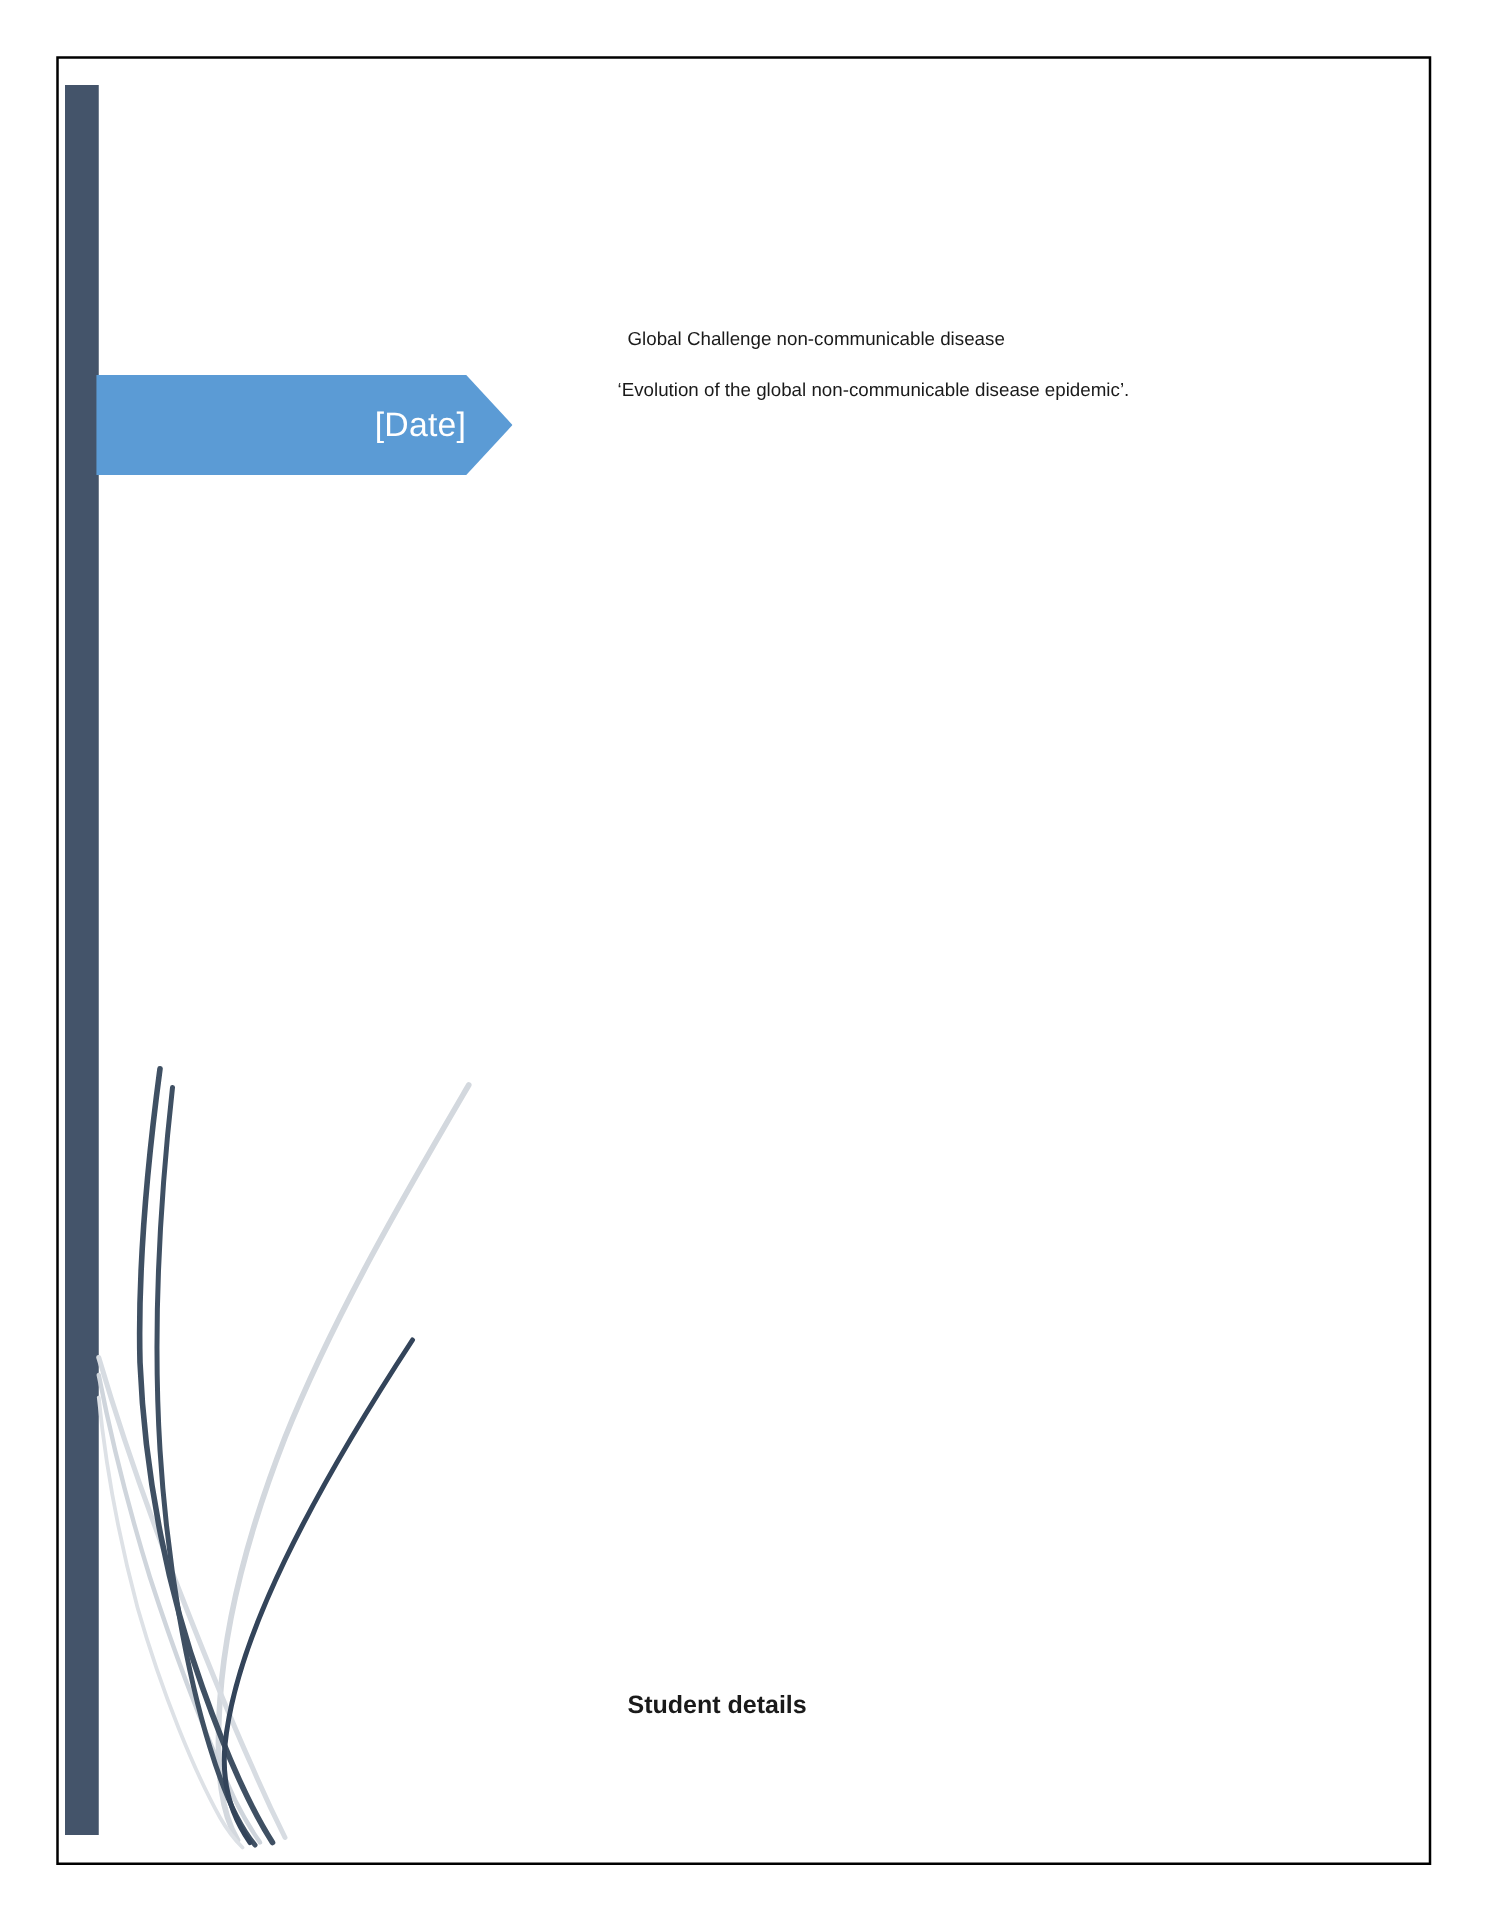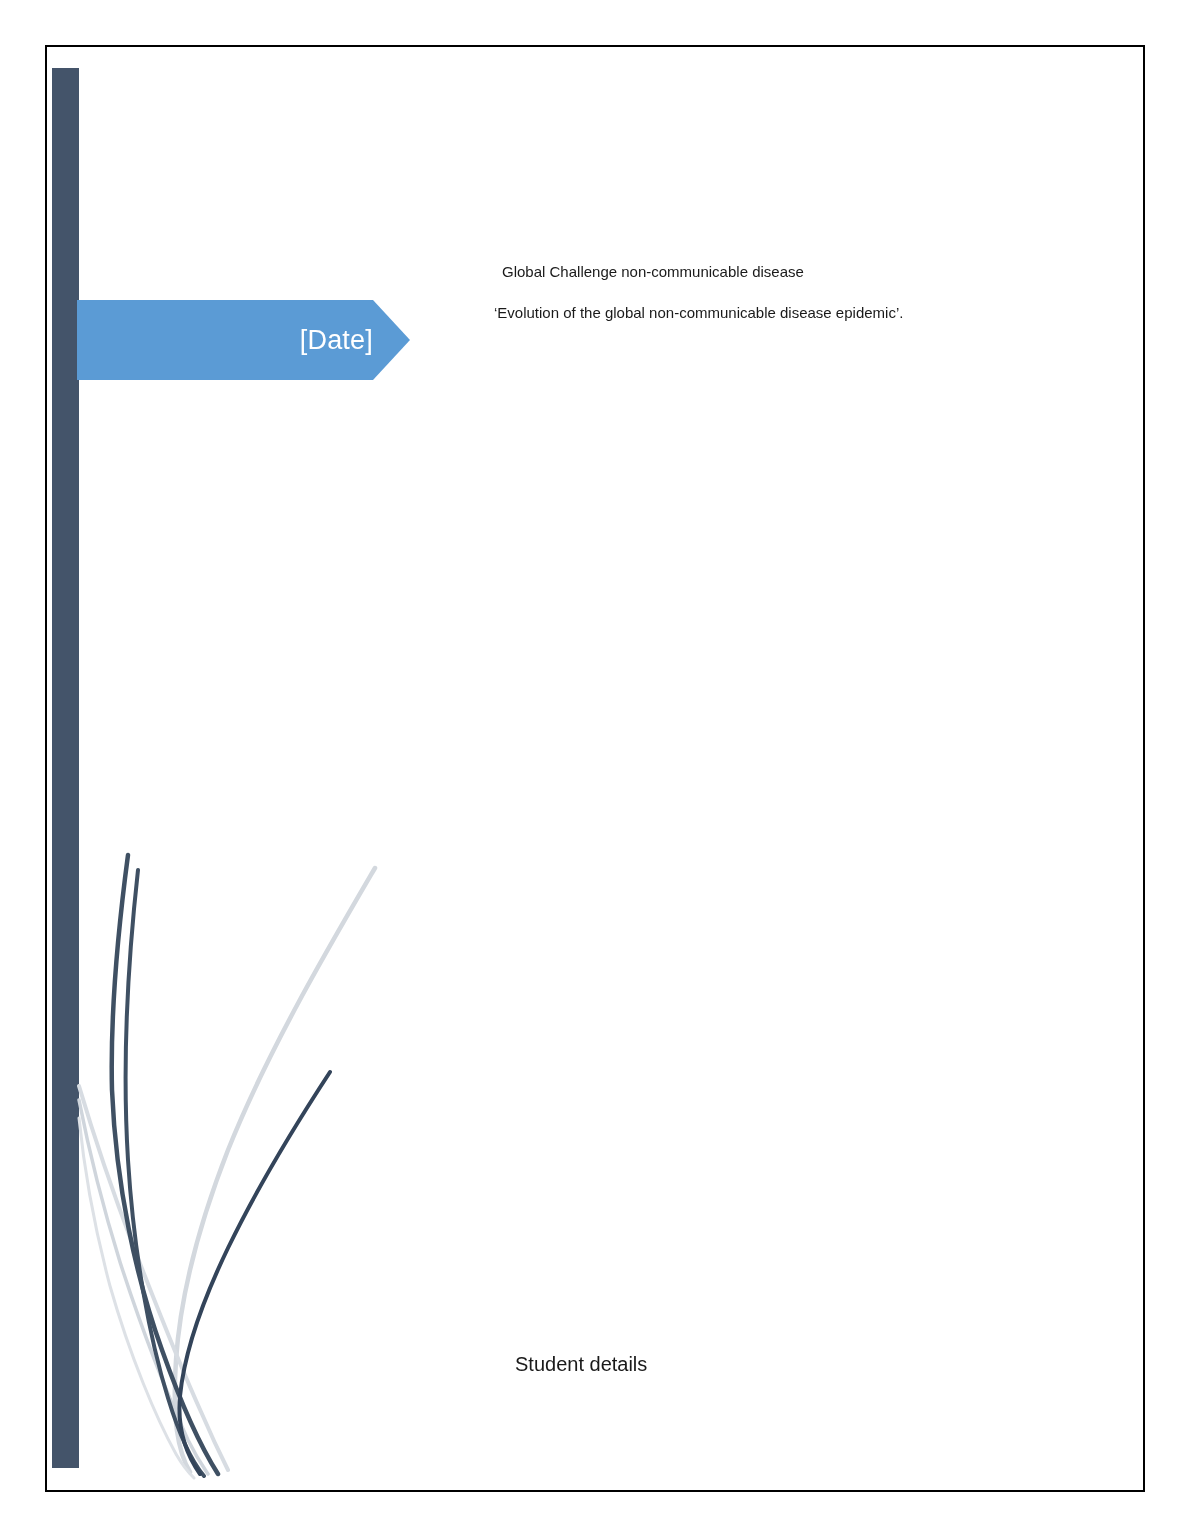--- a/index.html
+++ b/index.html
@@ -99,23 +99,24 @@
     white-space: nowrap;
   }
   .title-line.subtitle {
     margin-bottom: 0;
     margin-left: -8px;
   }
 
   
   .student-block {
     position: absolute;
-    left: 515px;
+    left: 502px;
     top: 1350px;
     width: 500px;
+    font-weight: bold;
   }
   .student-line {
     color: #1a1a1a;
     font-size: 20px;
     font-family: "Liberation Sans", sans-serif;
     line-height: 1.45;
     white-space: nowrap;
   }
 </style>
 </head>

